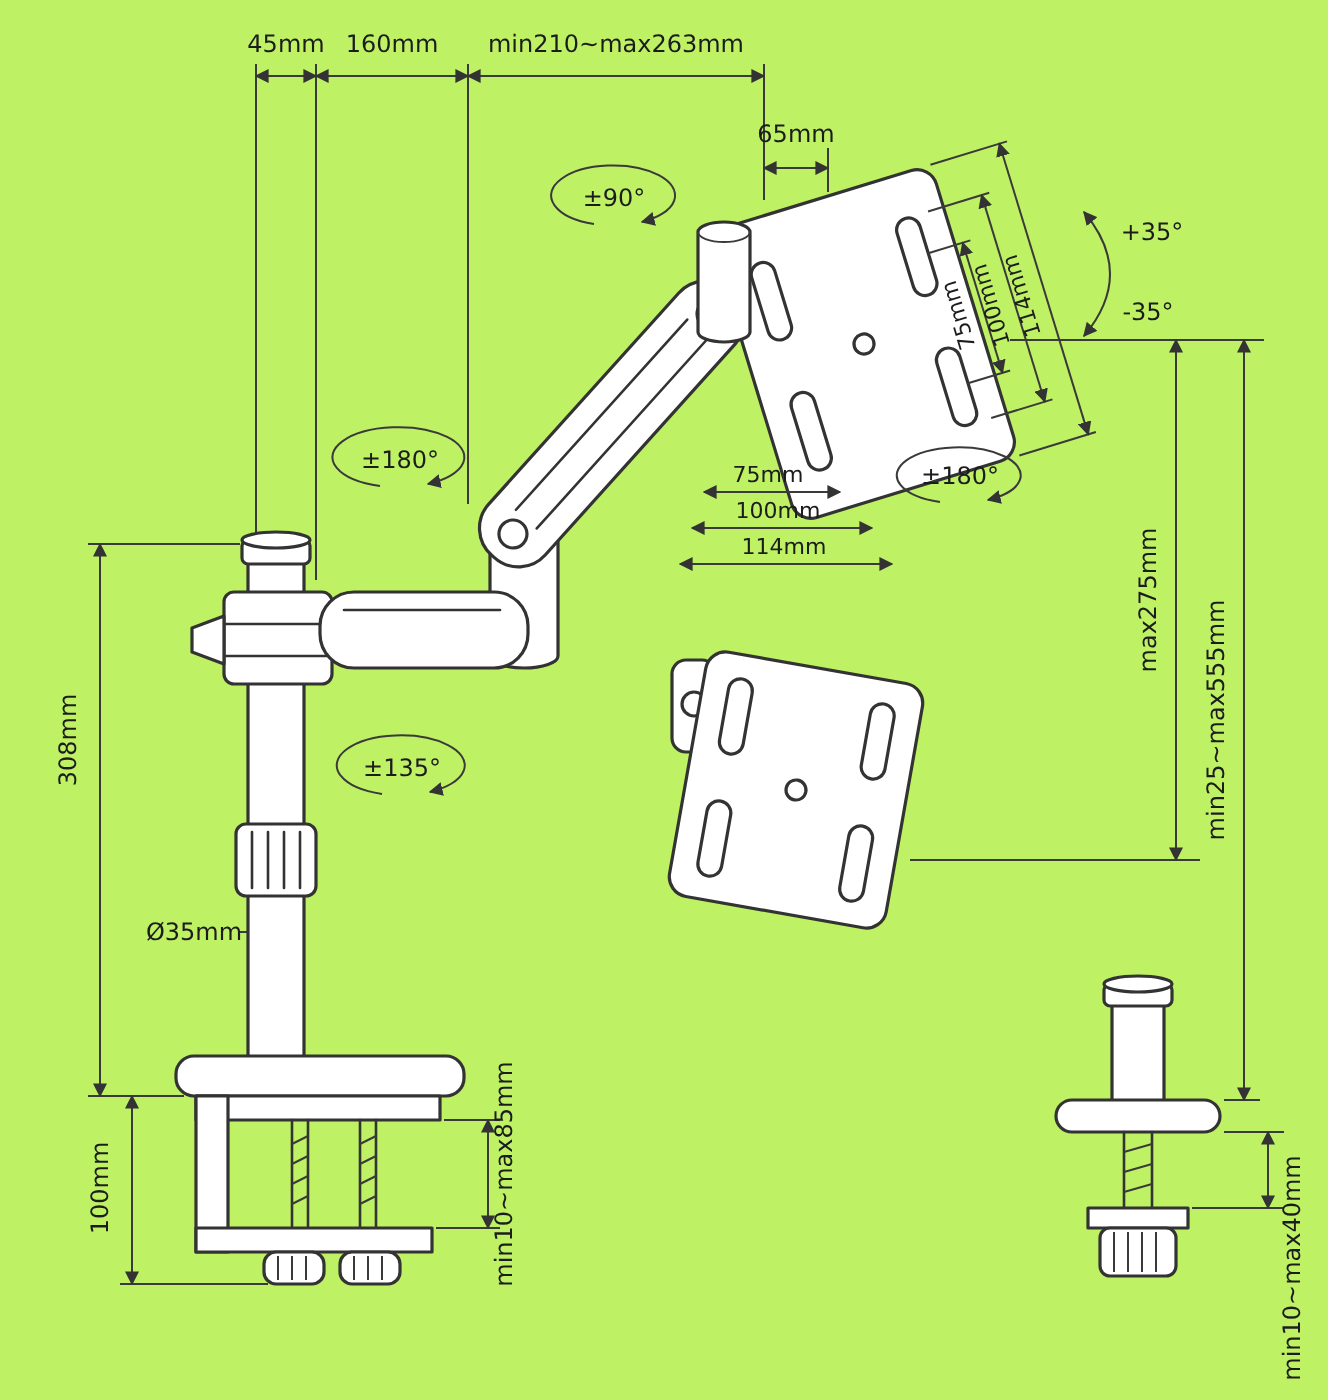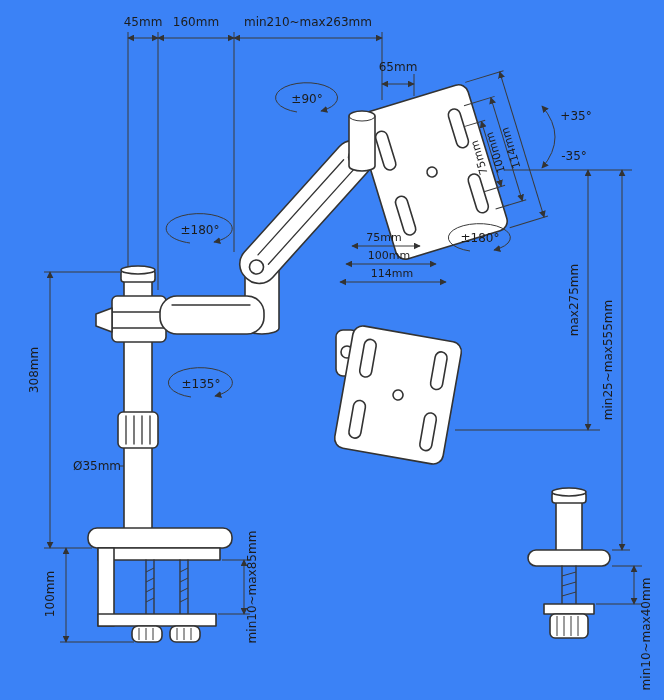--- a/index.html
+++ b/index.html
@@ -1,16 +1,16 @@
 <!DOCTYPE html>
 <html><head>
 <meta charset="utf-8">
 <style>
   html,body{margin:0;padding:0;background:#fff}
-  .stage{width:664px;height:700px;margin:0;background:#3b82f6;font-family:"DejaVu Sans","Liberation Sans",sans-serif;position:relative}
+  .stage{width:664px;height:700px;margin:0;background:#bef264;font-family:"DejaVu Sans","Liberation Sans",sans-serif;position:relative}
   svg{display:block}
   .part{fill:#fff;stroke:#333;stroke-width:1.6;stroke-linejoin:round}
   .ln{fill:none;stroke:#333;stroke-width:1.3;stroke-linecap:round}
   .thin{fill:none;stroke:#3a3a3a;stroke-width:1}
   .dim{fill:none;stroke:#3a3a3a;stroke-width:1}
   text{font-size:12px;fill:#1c1c1c;font-family:"DejaVu Sans","Liberation Sans",sans-serif}
   .small{font-size:11px}
 </style>
 </head>
 <body>

